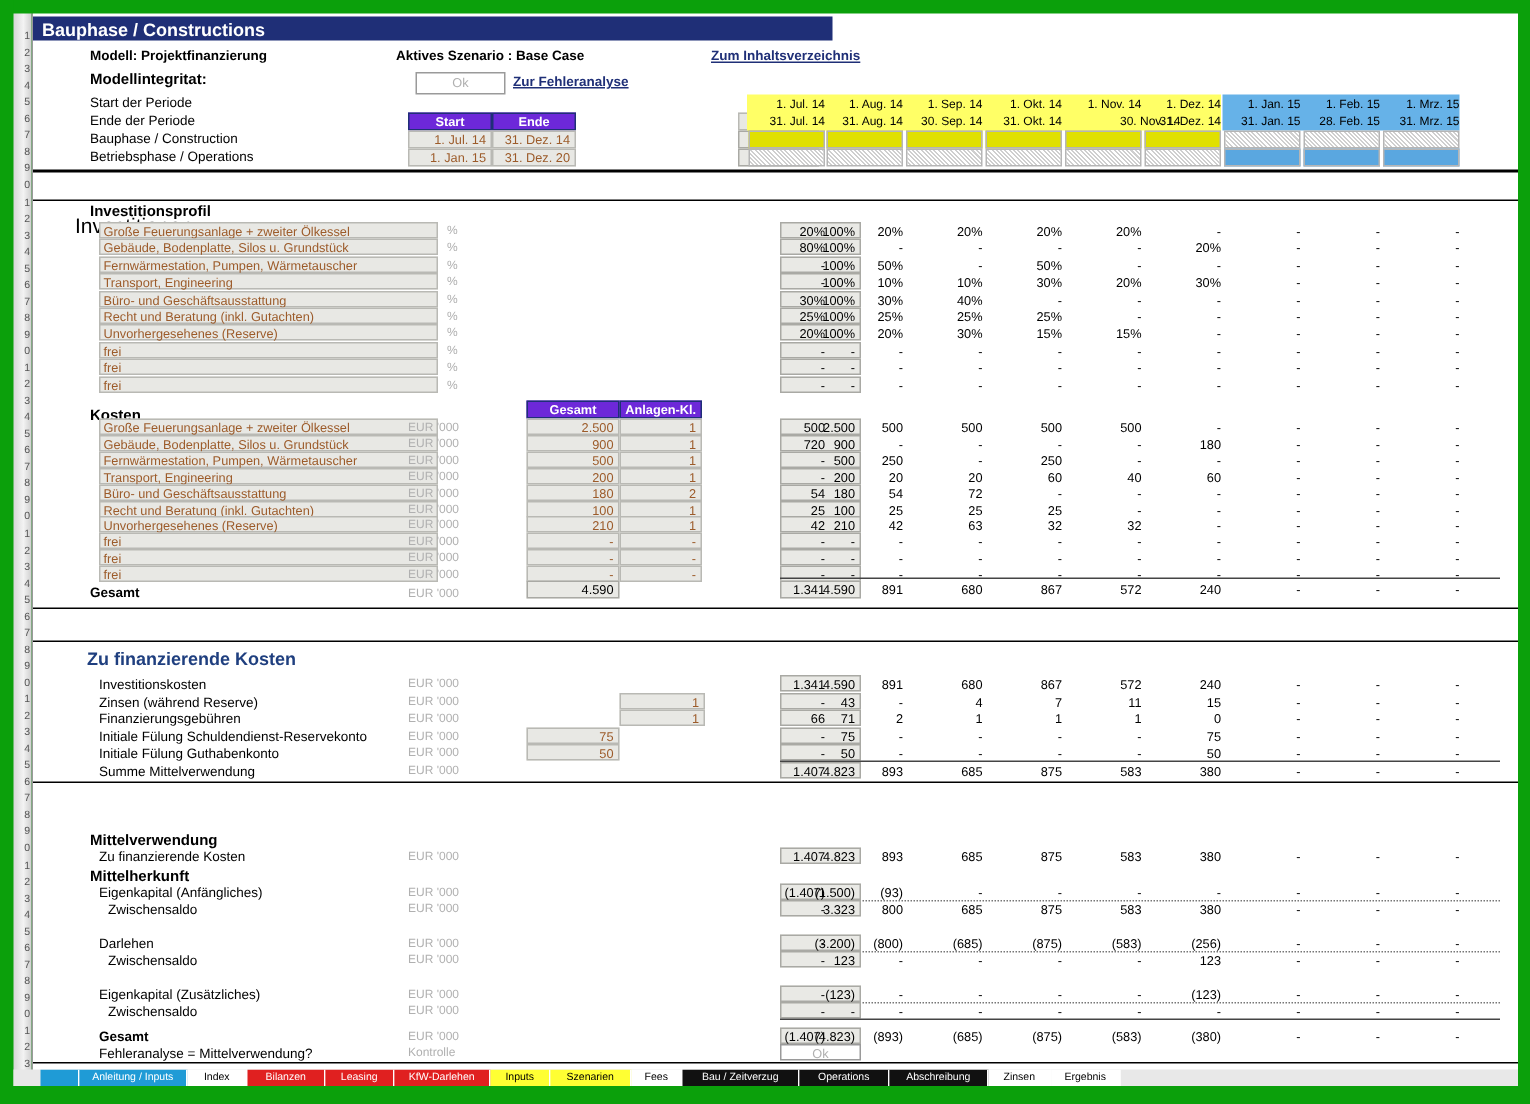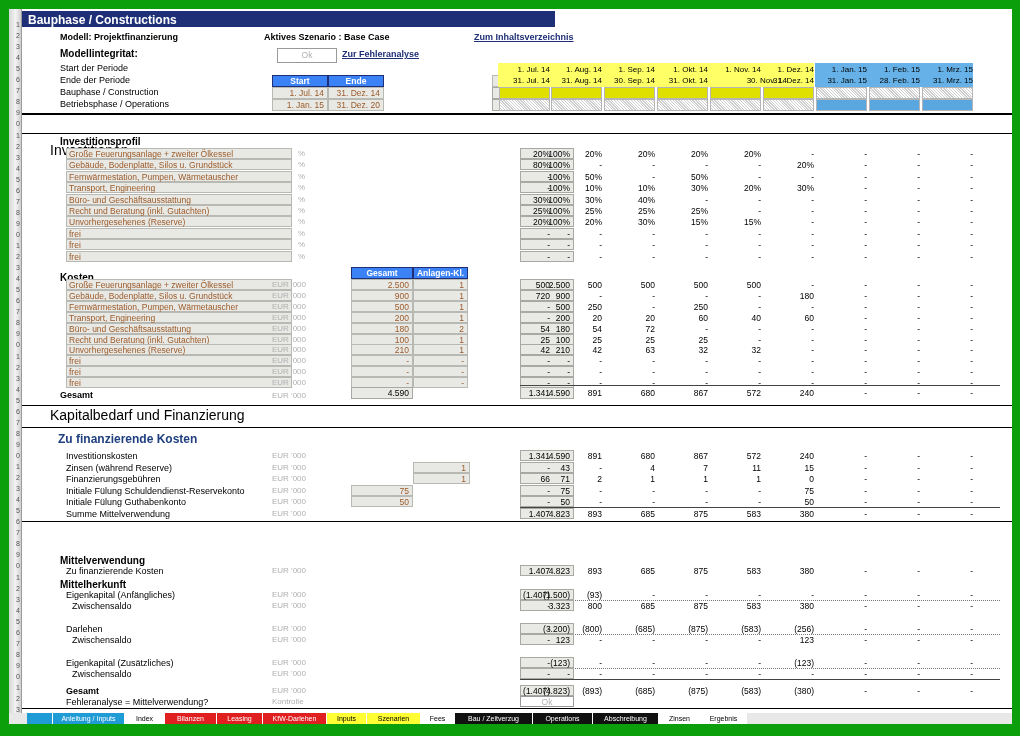--- a/index.html
+++ b/index.html
@@ -41,21 +41,21 @@
   .unit{color:#b0b0b0;font-size:8px;}
   .hr{position:absolute;background:#000;height:1px;}
   .hr2{position:absolute;background:#000;height:2px;}
 
   
   .icell{position:absolute;background:#e8e8e4;border:1px solid #b9b9b4;
      box-sizing:border-box;color:#9c5b2a;font-size:8.5px;padding-left:2px;line-height:10px;}
   .icellr{text-align:right;padding-right:3px;padding-left:0;}
 
   
-  .mh{position:absolute;background:#3b82f6;color:#fff;font-size:8.5px;font-weight:bold;
+  .mh{position:absolute;background:#6d28d9;color:#fff;font-size:8.5px;font-weight:bold;
      text-align:center;line-height:11px;box-sizing:border-box;border:1px solid #1f2f77;}
 
   
   .ocell{position:absolute;background:#e9e9e5;border:1px solid #a9a9a4;box-sizing:border-box;
      text-align:right;padding-right:3px;font-size:8.5px;line-height:10px;color:#000;}
 
   
   .num{position:absolute;text-align:right;font-size:8.5px;line-height:10px;color:#000;}
 
   
@@ -516,21 +516,20 @@
         <div class="num" style="left: 850px; top: 379px; width: 48px;">-</div>
         <div class="num" style="left: 903px; top: 379px; width: 48px;">-</div>
       </div>
 
     <div class="lbl b" style="left:38px;top:381px;font-size:9px;">Gesamt</div>
     <div class="lbl unit" style="left:250px;top:382px;">EUR '000</div>
     <div class="ocell" style="left:329px;top:378px;width:62px;height:12px;">4.590</div>
 
     <div class="hr" style="left:0px;top:396px;width:990px;"></div>
 
-    <div class="lbl sec-h" style="left:28px;top:398px;">Kapitalbedarf und Finanzierung</div>
     <div class="hr" style="left:0px;top:418px;width:990px;"></div>
     <div class="lbl sub-h" style="left:36px;top:423px;">Zu finanzierende Kosten</div>
 
     <div id="kapital">
         <div class="lbl" style="left: 44px; top: 442px;">Investitionskosten</div>
         <div class="lbl unit" style="left: 250px; top: 442px;">EUR '000</div>
         <div class="ocell" style="left: 498px; top: 441px; width: 54px; height: 11px;">4.590</div>
         <div class="num" style="left: 480px; top: 442px; width: 48px;">1.341</div>
         <div class="num" style="left: 532px; top: 442px; width: 48px;">891</div>
         <div class="num" style="left: 585px; top: 442px; width: 48px;">680</div>

